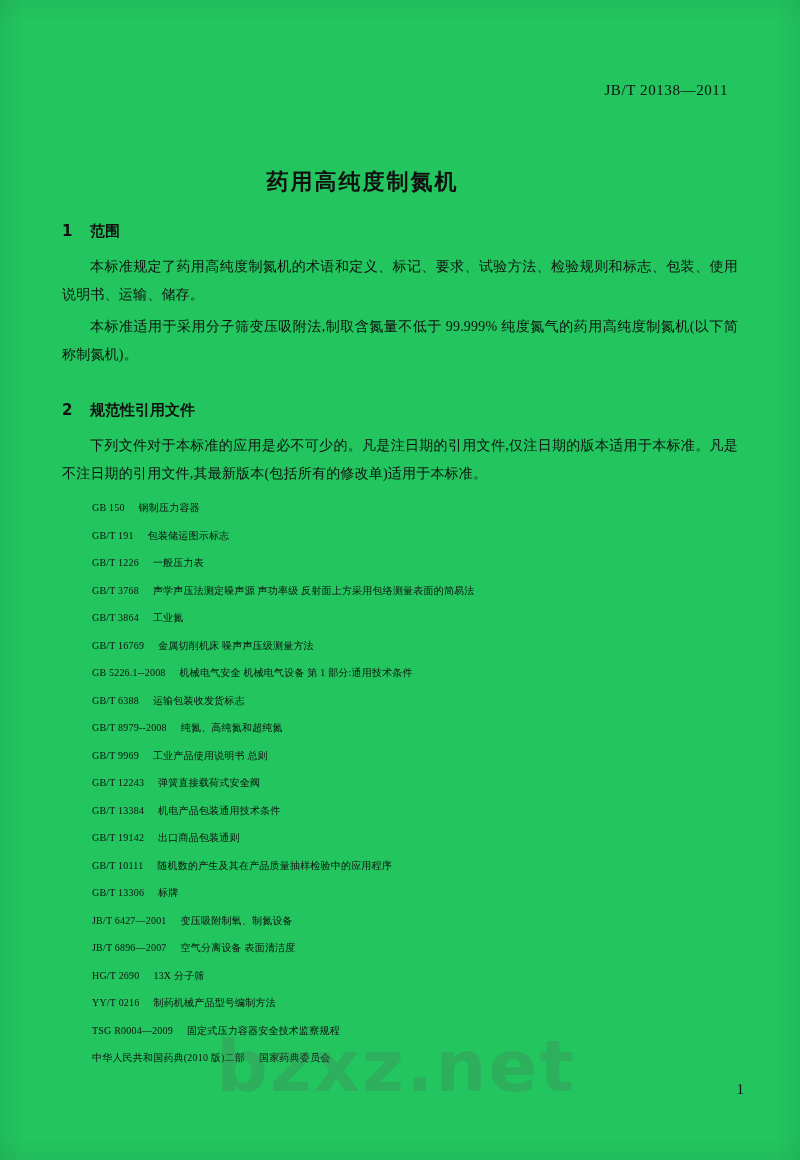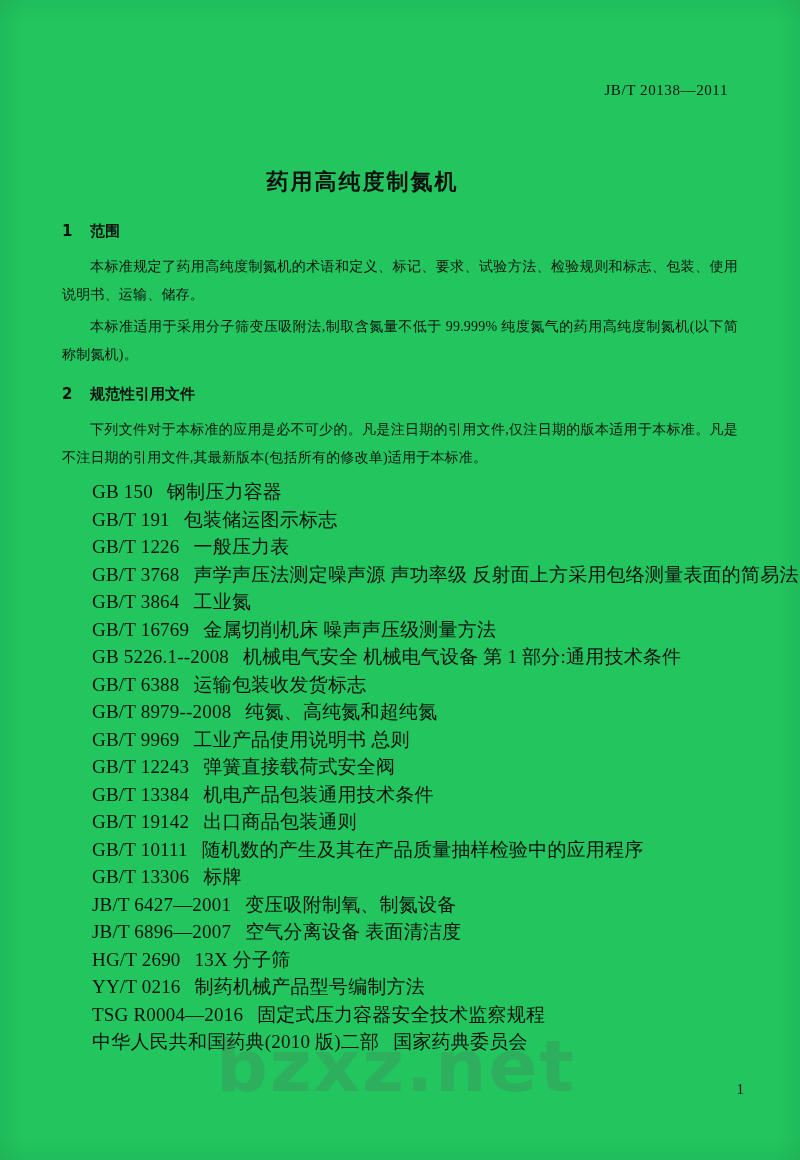--- a/index.html
+++ b/index.html
@@ -65,29 +65,29 @@
   }
   p.para {
     margin: 0 0 4px 0;
     font-size: 14px;
     line-height: 28px;
     text-indent: 2em;
     text-align: justify;
     letter-spacing: 0.2px;
   }
   .sec2 {
-    margin-top: 16px;
+    margin-top: 32px;
   }
   ul.ref-list {
     list-style: none;
     margin: 6px 0 0 0;
     padding: 0;
   }
   ul.ref-list li {
-    font-size: 19px;
+    font-size: 10px;
     line-height: 27.5px;
     padding-left: 30px;
     letter-spacing: 0.2px;
     white-space: nowrap;
     font-family: Liberation Serif, serif;
   }
   .ref-code {
     display: inline-block;
   }
   .ref-gap {
@@ -154,21 +154,21 @@
         <li><span class="ref-code">GB/T 9969</span><span class="ref-gap"></span><span>工业产品使用说明书   总则</span></li>
         <li><span class="ref-code">GB/T 12243</span><span class="ref-gap"></span><span>弹簧直接载荷式安全阀</span></li>
         <li><span class="ref-code">GB/T 13384</span><span class="ref-gap"></span><span>机电产品包装通用技术条件</span></li>
         <li><span class="ref-code">GB/T 19142</span><span class="ref-gap"></span><span>出口商品包装通则</span></li>
         <li><span class="ref-code">GB/T 10111</span><span class="ref-gap"></span><span>随机数的产生及其在产品质量抽样检验中的应用程序</span></li>
         <li><span class="ref-code">GB/T 13306</span><span class="ref-gap"></span><span>标牌</span></li>
         <li><span class="ref-code">JB/T 6427—2001</span><span class="ref-gap"></span><span>变压吸附制氧、制氮设备</span></li>
         <li><span class="ref-code">JB/T 6896—2007</span><span class="ref-gap"></span><span>空气分离设备   表面清洁度</span></li>
         <li><span class="ref-code">HG/T 2690</span><span class="ref-gap"></span><span>13X 分子筛</span></li>
         <li><span class="ref-code">YY/T 0216</span><span class="ref-gap"></span><span>制药机械产品型号编制方法</span></li>
-        <li><span class="ref-code">TSG R0004—2016</span><span class="ref-gap"></span><span>固定式压力容器安全技术监察规程</span></li>
+        <li><span class="ref-code">TSG R0004—2009</span><span class="ref-gap"></span><span>固定式压力容器安全技术监察规程</span></li>
         <li><span class="ref-code">中华人民共和国药典(2010 版)二部</span><span class="ref-gap"></span><span>国家药典委员会</span></li>
       </ul>
     </div>
   </div>
 
   <div class="watermark">bzxz.net</div>
 
   <div class="page-number">1</div>
 </div>
 

